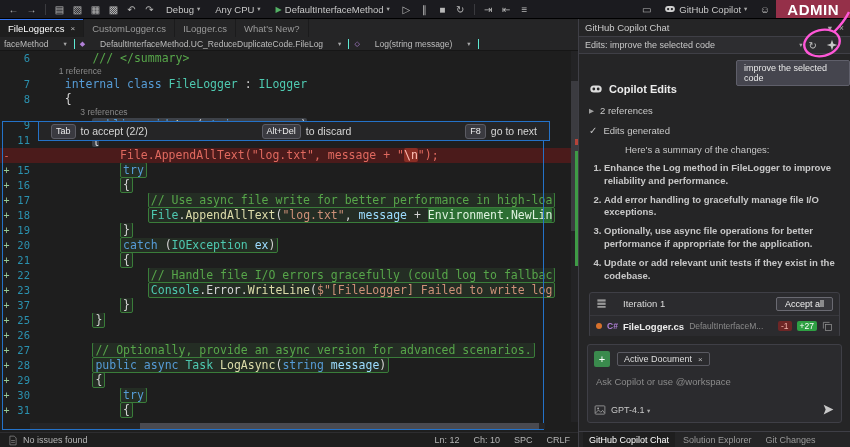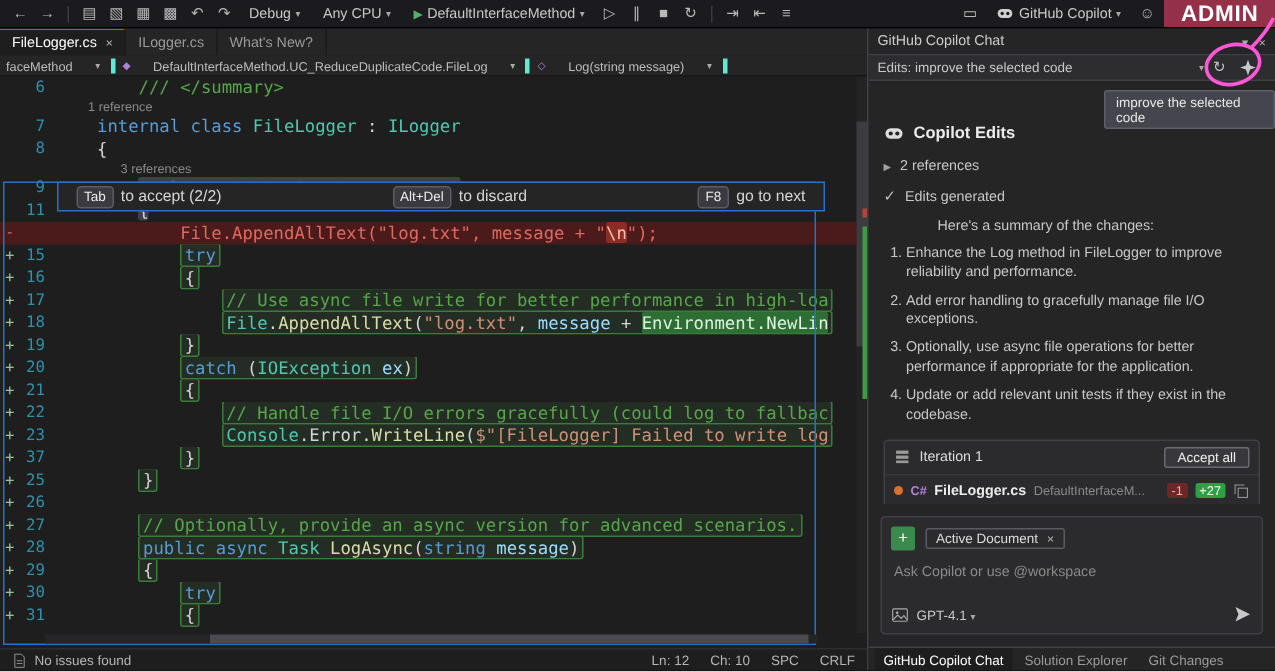--- a/index.html
+++ b/index.html
@@ -23,21 +23,21 @@
   .main { display:flex; height:428px; }
   .left-col { width:578px; display:flex; flex-direction:column; }
 
   .tabbar { height:18px; background:#252526; display:flex; font-size:9.5px; }
   .tab { padding:0 8px; display:flex; align-items:center; gap:6px; color:#9a9a9a; border-right:1px solid #1b1b1c; white-space:nowrap; }
   .tab.active { background:#1e1e1e; color:#fff; box-shadow:inset 0 1px 0 #3574f0; }
   .tab-close { font-size:8px; color:#bbb; }
 
   .breadcrumb { height:14px; background:#252526; border-bottom:1px solid #161616; display:flex;
                 align-items:center; gap:5px; padding:0 4px; font-size:8.5px; color:#bdbdbd; white-space:nowrap; overflow:hidden; }
-  .bc-seg { display:flex; align-items:center; gap:15px; padding-right:7px; border-right:3px solid #5eead4; }
+  .bc-seg { display:flex; align-items:center; gap:15px; padding-right:7px; border-right:1px solid #5eead4; }
   .bc-icon { color:#b180d7; font-size:7px; }
 
   
   .editor { position:relative; flex:1; background:#1e1e1e; overflow:hidden;
             font-family:"DejaVu Sans Mono",monospace; font-size:11.5px; }
   .row { display:flex; height:15px; line-height:15px; white-space:pre; }
   .row.lens { height:11px; line-height:11px; }
   .row.lens .code { font-size:9px; }
   .gut { width:13px; flex:none; text-align:center; font-size:10px; color:#98c998; }
   .row.removed .gut { color:#e06a5f; }
@@ -83,24 +83,24 @@
   .p-mode-dd { flex:1; display:flex; align-items:center; gap:4px; }
   .p-mode-dd .caret { margin-left:auto; }
   .p-mode-icons { display:flex; align-items:center; gap:9px; padding-right:6px; color:#c0c0c0; font-size:10px; }
 
   .p-body { flex:1; overflow:hidden; padding:28px 10px 0 10px; font-size:9.5px; color:#c8c8c8; }
   .p-heading { display:flex; align-items:center; gap:6px; font-size:11px; font-weight:bold; color:#ececec; }
   .p-row { display:flex; align-items:center; gap:6px; margin-top:9px; }
   .chev { font-size:6.5px; color:#a0a0a0; }
   .checkmark { color:#c0c0c0; font-size:10px; }
   .p-intro { margin-top:8px;padding-left:36px; }
-  .p-body ol { margin:7px 0 0 15px; line-height:1.35; }
+  .p-body ol { margin:7px 0 0 15px; line-height:1.35;font-weight:bold; }
   .p-body li { margin-bottom:6px; }
   .iter-card { margin-top:9px; border:1px solid #3f3f46; background:#2b2b2e; border-radius:3px; }
-  .iter-head { display:flex; align-items:center; gap:6px; padding:4px 6px; border-bottom:1px solid #38383d; font-size:9.5px; color:#ddd; }
+  .iter-head { display:flex; align-items:center; gap:16px; padding:4px 6px; border-bottom:1px solid #38383d; font-size:9.5px; color:#ddd; }
   .btn-accept { margin-left:auto; font-size:9px; color:#f0f0f0; background:#37373c;
                 border:1px solid #6a6a72; border-radius:2px; padding:1px 8px; }
   .file-row { display:flex; align-items:center; gap:5px; padding:5px 6px; font-size:9.5px; }
   .dot-mod { width:6px; height:6px; border-radius:50%; background:#d7712c; flex:none; }
   .csharp { color:#b180d7; font-weight:bold; font-size:8.5px; }
   .file-name { color:#ececec; font-weight:bold; }
   .file-proj { color:#8a8a8a; font-size:8.5px; flex:1; overflow:hidden; white-space:nowrap; }
   .badge-del { background:#6e2626; color:#f2b3ab; border-radius:2px; padding:0 3px; font-size:8.5px; }
   .badge-add { background:#2ea043; color:#fff; border-radius:2px; padding:0 3px; font-size:8.5px; }
 
@@ -180,20 +180,23 @@
   <div class="main">
 
     <div class="left-col">
 
       <div class="tabbar">
           <div class="tab active">
             <span class="tab-label">FileLogger.cs</span>
             <span class="tab-close">×</span>
           </div>
           <div class="tab">
+            <span class="tab-label">CustomLogger.cs</span>
+          </div>
+          <div class="tab">
             <span class="tab-label">ILogger.cs</span>
           </div>
           <div class="tab">
             <span class="tab-label">What's New?</span>
           </div>
         </div>
 
       <div class="breadcrumb">
         <span class="bc-seg">
             <span>faceMethod</span>

